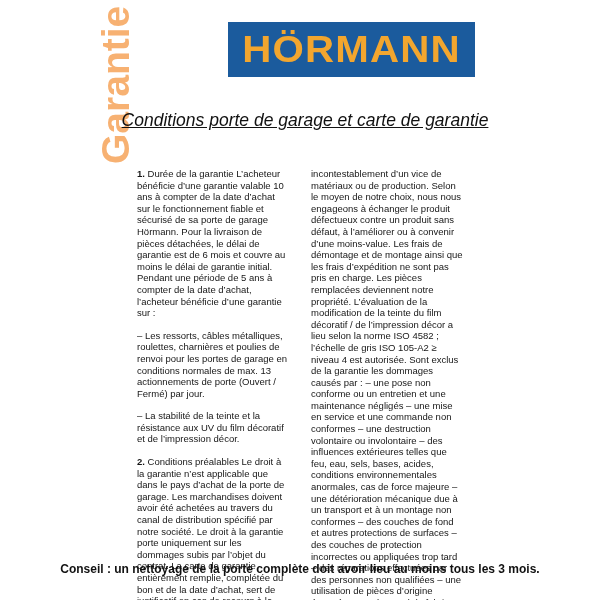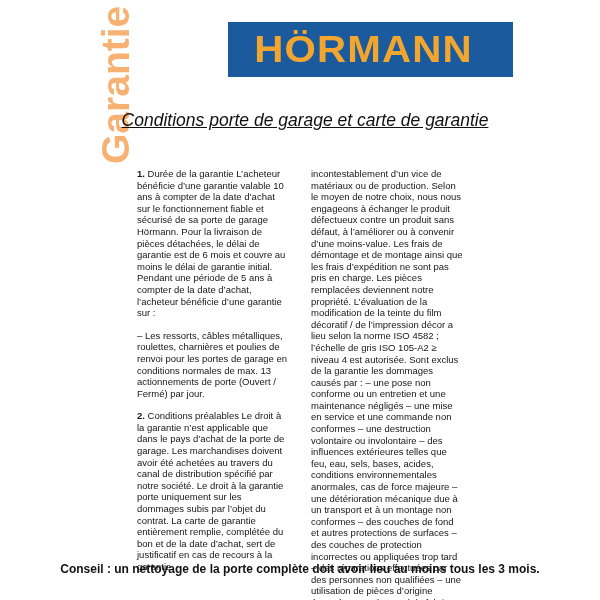--- a/index.html
+++ b/index.html
@@ -32,21 +32,21 @@
   }
   .logo {
     position: absolute;
     left: 228px;
     top: 22px;
     width: 247px;
     height: 55px;
     background: var(--logo-bg, #1b5b9d);
     display: flex;
     align-items: center;
-    padding-left: 38px;
+    justify-content: center;
   }
   .logo-text {
     color: var(--logo-fg, #f2a62f);
     font-size: 36px;
     font-weight: 900;
     letter-spacing: 1px;
     transform: scaleX(1.12);
     line-height: 1;
     white-space: nowrap;
   }
@@ -106,20 +106,21 @@
   <div class="logo">
     <span class="logo-text">HÖRMANN</span>
   </div>
 
   <h1 class="title">Conditions porte de garage et carte de garantie</h1>
 
   <div class="columns">
     <div class="col" id="col-left">
         <p class="para"><b>1. </b>Durée de la garantie L’acheteur bénéficie d’une garantie valable 10 ans à compter de la date d’achat sur le fonctionnement fiable et sécurisé de sa porte de garage Hörmann. Pour la livraison de pièces détachées, le délai de garantie est de 6 mois et couvre au moins le délai de garantie initial. Pendant une période de 5 ans à compter de la date d’achat, l’acheteur bénéficie d’une garantie sur :</p>
         <p class="para">– Les ressorts, câbles métalliques, roulettes, charnières et poulies de renvoi pour les portes de garage en conditions normales de max. 13 actionnements de porte (Ouvert / Fermé) par jour.</p>
+        <p class="para">– La stabilité de la teinte et la résistance aux UV du film décoratif et de l’impression décor.</p>
         <p class="para"><b>2. </b>Conditions préalables Le droit à la garantie n’est applicable que dans le pays d’achat de la porte de garage. Les marchandises doivent avoir été achetées au travers du canal de distribution spécifié par notre société. Le droit à la garantie porte uniquement sur les dommages subis par l’objet du contrat. La carte de garantie entièrement remplie, complétée du bon et de la date d’achat, sert de justificatif en cas de recours à la garantie</p>
       </div>
     <div class="col" id="col-right">
         <p class="para">incontestablement d’un vice de matériaux ou de production. Selon le moyen de notre choix, nous nous engageons à échanger le produit défectueux contre un produit sans défaut, à l’améliorer ou à convenir d’une moins-value. Les frais de démontage et de montage ainsi que les frais d’expédition ne sont pas pris en charge. Les pièces remplacées deviennent notre propriété. L’évaluation de la modification de la teinte du film décoratif / de l’impression décor a lieu selon la norme ISO 4582 ; l’échelle de gris ISO 105-A2 ≥ niveau 4 est autorisée. Sont exclus de la garantie les dommages causés par : – une pose non conforme ou un entretien et une maintenance négligés – une mise en service et une commande non conformes – une destruction volontaire ou involontaire – des influences extérieures telles que feu, eau, sels, bases, acides, conditions environnementales anormales, cas de force majeure – une détérioration mécanique due à un transport et à un montage non conformes – des couches de fond et autres protections de surfaces – des couches de protection incorrectes ou appliquées trop tard – des réparations effectuées par des personnes non qualifiées – une utilisation de pièces d’origine étrangère sans l’accord du fabricant – un retrait ou une détérioration du numéro de produit</p>
       </div>
   </div>
 
   <div class="footer">Conseil : un nettoyage de la porte complète doit avoir lieu au moins tous les 3 mois.</div>
 
 </div>

